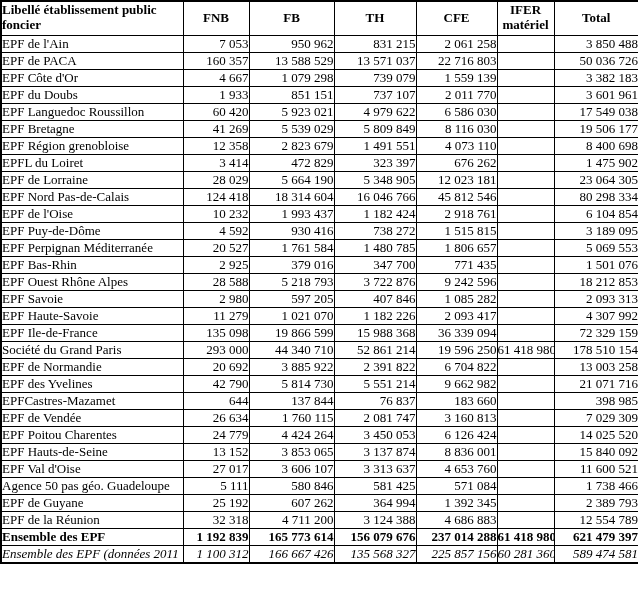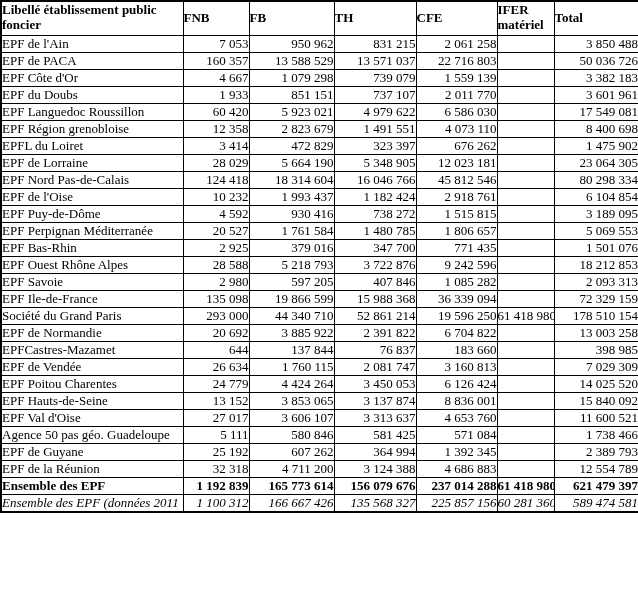--- a/index.html
+++ b/index.html
@@ -27,21 +27,21 @@
     box-sizing: border-box;
     overflow: hidden;
     padding: 0;
   }
   thead tr { height: 34px; padding-left: 32px; }
   tbody tr { height: 17px; }
   th {
     font-weight: bold;
     font-size: 13px;
     line-height: 1.15;
-    text-align: left;
+    text-align: center;
     vertical-align: middle;
     white-space: normal;
   }
   th.label-cell {
     text-align: left;
     padding-left: 4px;
     padding-right: 2px;
   }
   td.label-cell {
     text-align: left;
@@ -121,21 +121,30 @@
           <td class="num-cell"></td>
           <td class="num-cell">3 601 961</td>
         </tr>
         <tr>
           <td class="label-cell">EPF Languedoc Roussillon</td>
           <td class="num-cell">60 420</td>
           <td class="num-cell">5 923 021</td>
           <td class="num-cell">4 979 622</td>
           <td class="num-cell">6 586 030</td>
           <td class="num-cell"></td>
-          <td class="num-cell">17 549 081</td>
+          <td class="num-cell">17 549 038</td>
+        </tr>
+        <tr>
+          <td class="label-cell">EPF Bretagne</td>
+          <td class="num-cell">41 269</td>
+          <td class="num-cell">5 539 029</td>
+          <td class="num-cell">5 809 849</td>
+          <td class="num-cell">8 116 030</td>
+          <td class="num-cell"></td>
+          <td class="num-cell">19 506 177</td>
         </tr>
         <tr>
           <td class="label-cell">EPF Région grenobloise</td>
           <td class="num-cell">12 358</td>
           <td class="num-cell">2 823 679</td>
           <td class="num-cell">1 491 551</td>
           <td class="num-cell">4 073 110</td>
           <td class="num-cell"></td>
           <td class="num-cell">8 400 698</td>
         </tr>
@@ -212,20 +221,29 @@
           <td class="num-cell">18 212 853</td>
         </tr>
         <tr>
           <td class="label-cell">EPF Savoie</td>
           <td class="num-cell">2 980</td>
           <td class="num-cell">597 205</td>
           <td class="num-cell">407 846</td>
           <td class="num-cell">1 085 282</td>
           <td class="num-cell"></td>
           <td class="num-cell">2 093 313</td>
+        </tr>
+        <tr>
+          <td class="label-cell">EPF Haute-Savoie</td>
+          <td class="num-cell">11 279</td>
+          <td class="num-cell">1 021 070</td>
+          <td class="num-cell">1 182 226</td>
+          <td class="num-cell">2 093 417</td>
+          <td class="num-cell"></td>
+          <td class="num-cell">4 307 992</td>
         </tr>
         <tr>
           <td class="label-cell">EPF Ile-de-France</td>
           <td class="num-cell">135 098</td>
           <td class="num-cell">19 866 599</td>
           <td class="num-cell">15 988 368</td>
           <td class="num-cell">36 339 094</td>
           <td class="num-cell"></td>
           <td class="num-cell">72 329 159</td>
         </tr>
@@ -239,20 +257,29 @@
           <td class="num-cell">178 510 154</td>
         </tr>
         <tr>
           <td class="label-cell">EPF de Normandie</td>
           <td class="num-cell">20 692</td>
           <td class="num-cell">3 885 922</td>
           <td class="num-cell">2 391 822</td>
           <td class="num-cell">6 704 822</td>
           <td class="num-cell"></td>
           <td class="num-cell">13 003 258</td>
+        </tr>
+        <tr>
+          <td class="label-cell">EPF des Yvelines</td>
+          <td class="num-cell">42 790</td>
+          <td class="num-cell">5 814 730</td>
+          <td class="num-cell">5 551 214</td>
+          <td class="num-cell">9 662 982</td>
+          <td class="num-cell"></td>
+          <td class="num-cell">21 071 716</td>
         </tr>
         <tr>
           <td class="label-cell">EPFCastres-Mazamet</td>
           <td class="num-cell">644</td>
           <td class="num-cell">137 844</td>
           <td class="num-cell">76 837</td>
           <td class="num-cell">183 660</td>
           <td class="num-cell"></td>
           <td class="num-cell">398 985</td>
         </tr>

